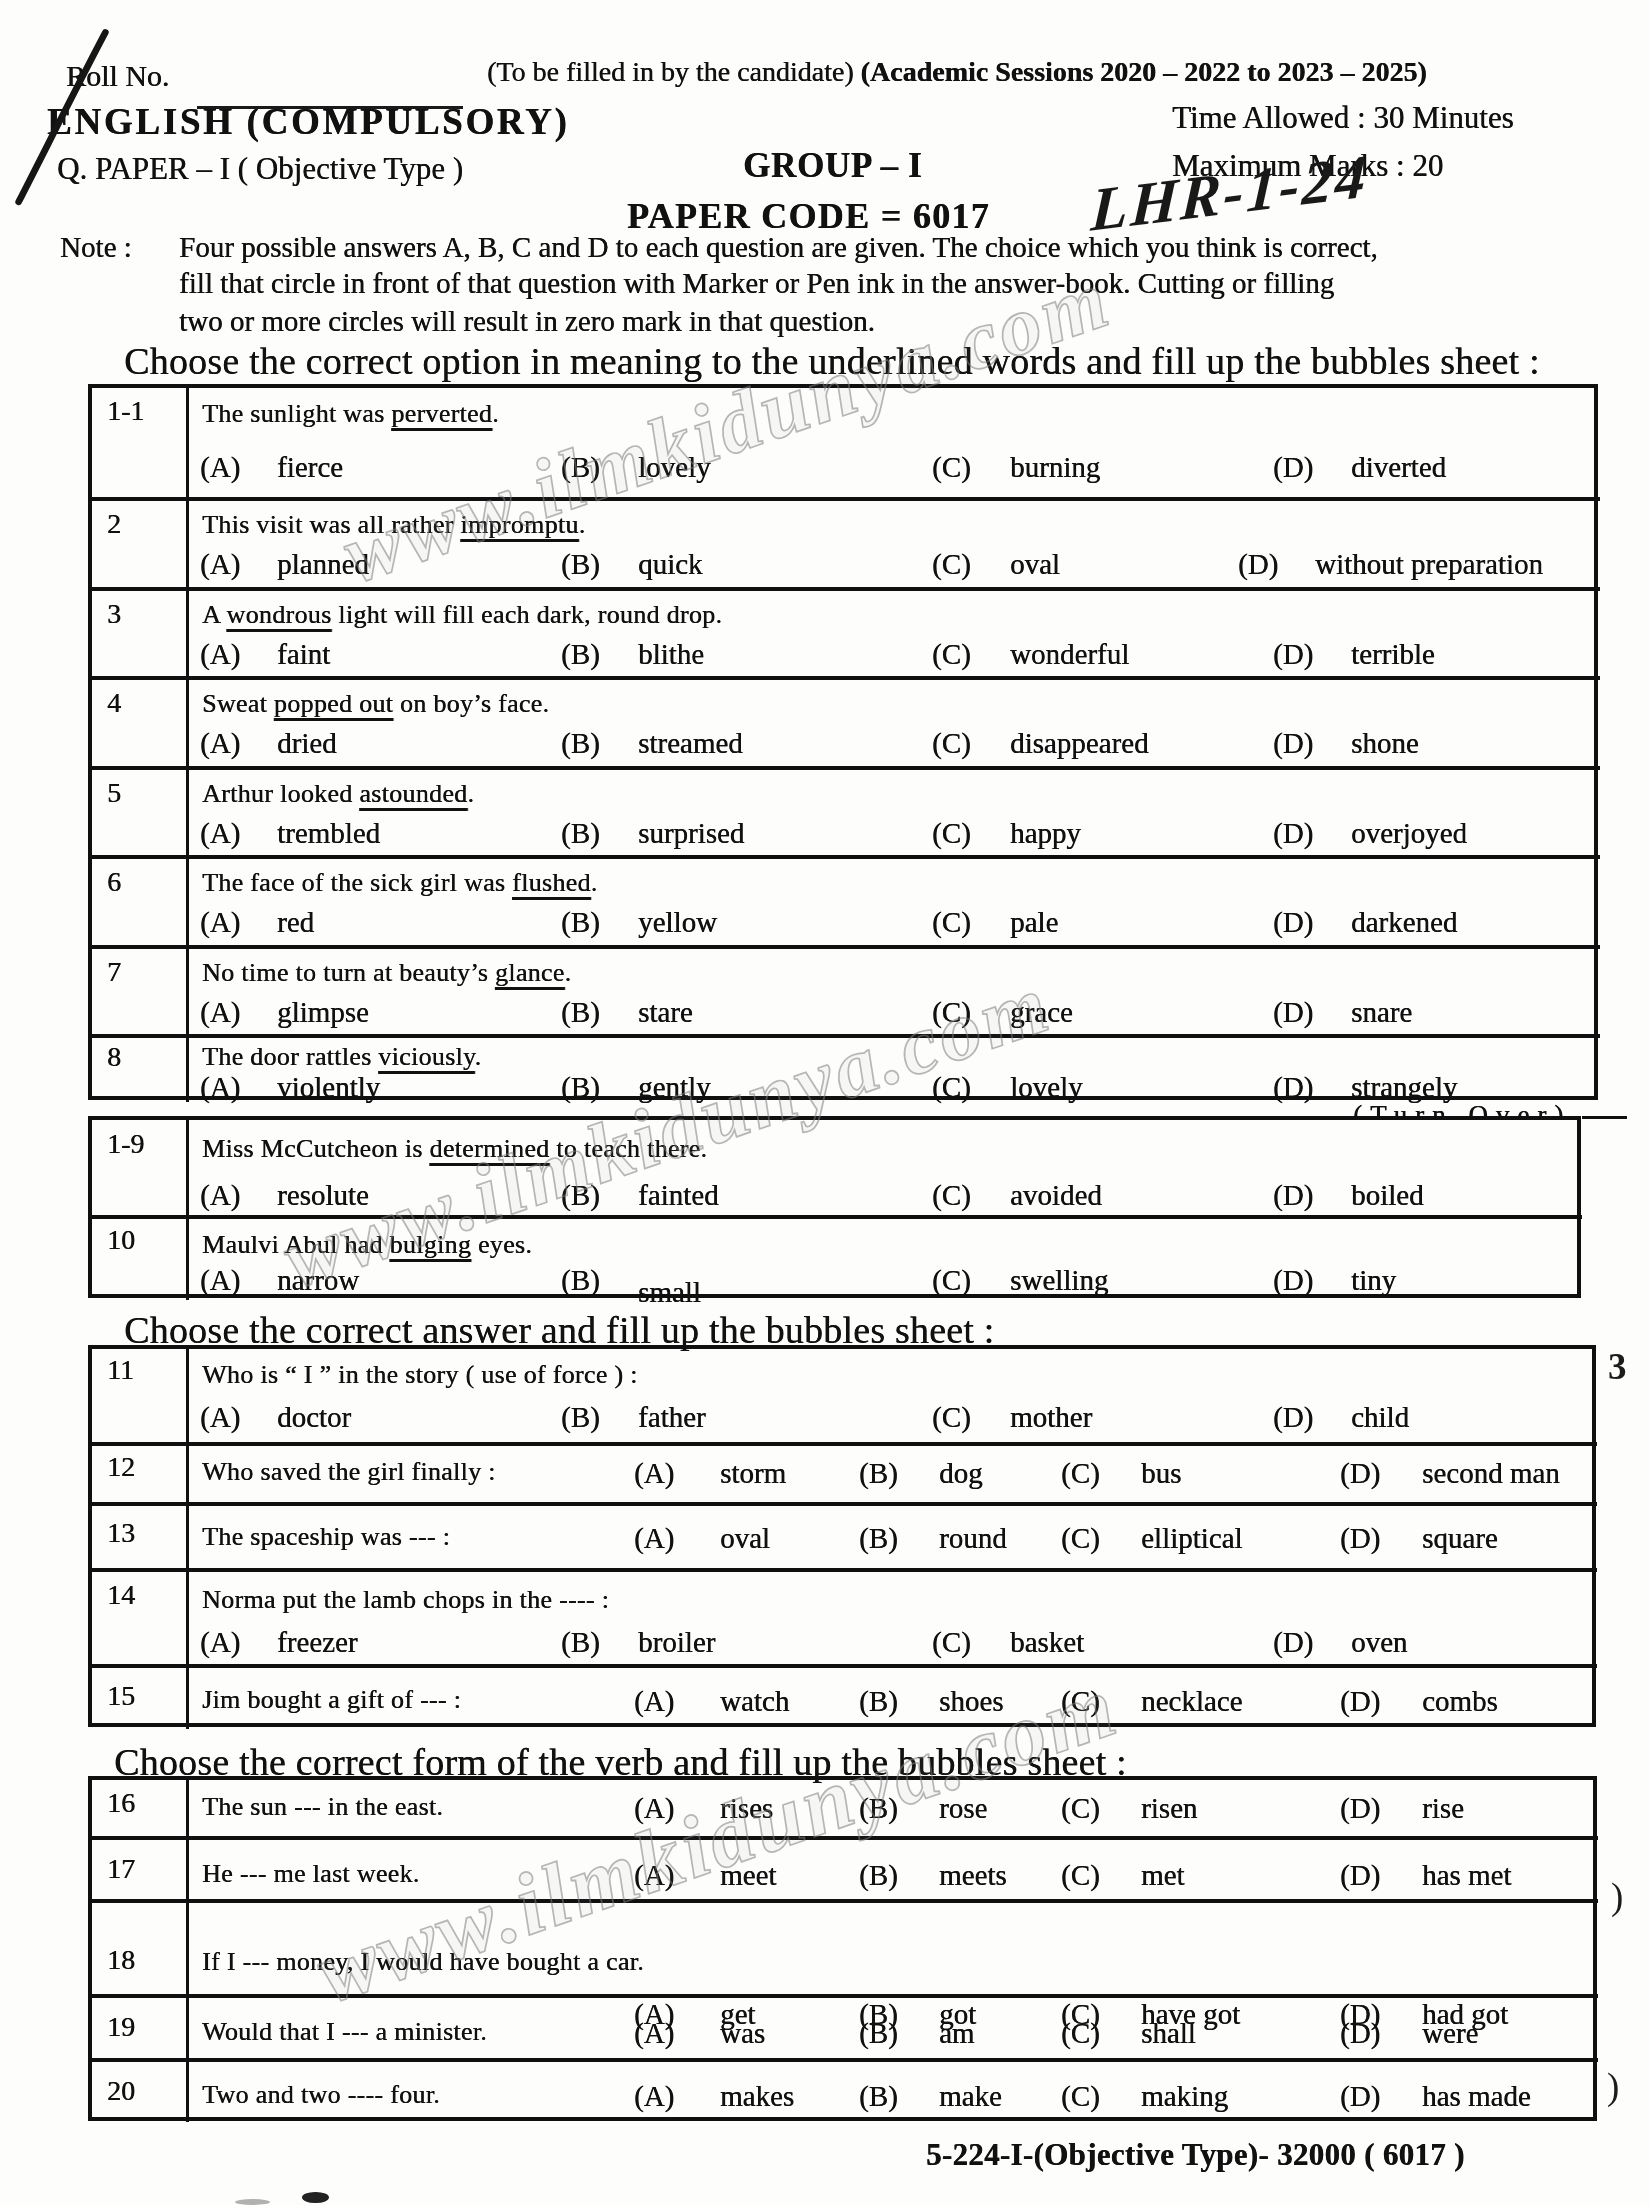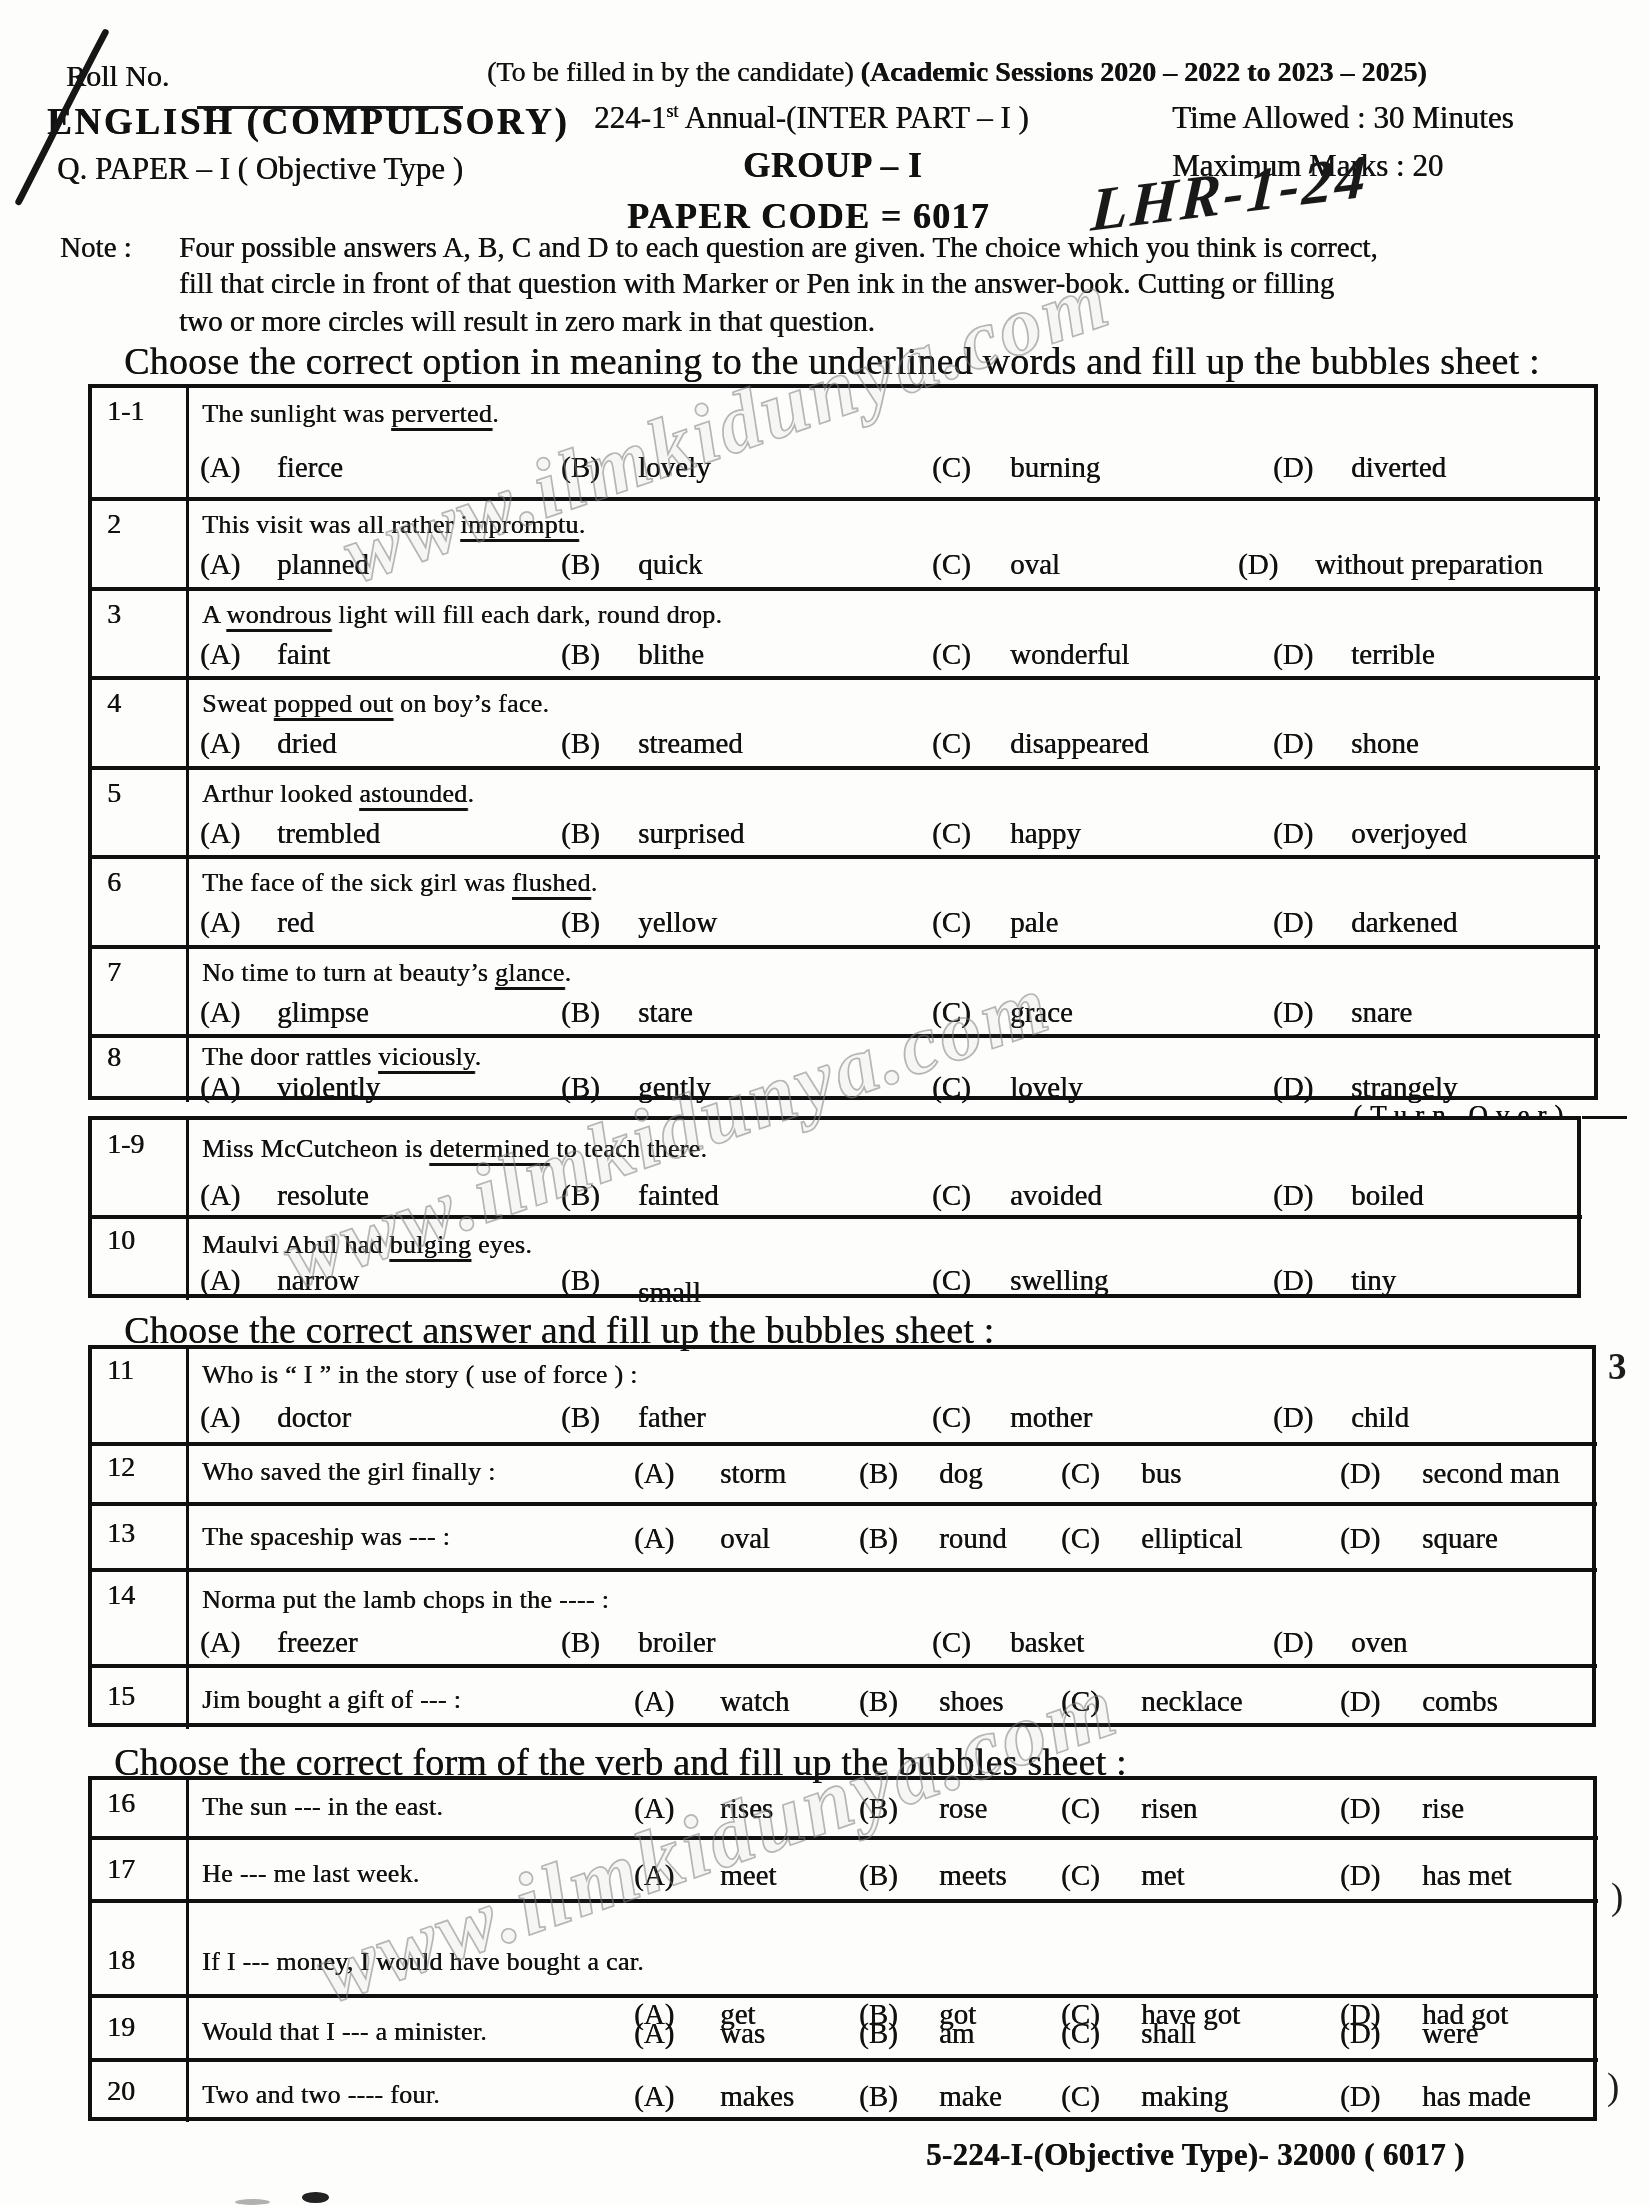--- a/index.html
+++ b/index.html
@@ -38,23 +38,20 @@
   <svg class="abs" style="left:4px;top:27px;z-index:5" width="120" height="187" viewBox="0 0 180 280">
     <path d="M152 8 C118 72 70 168 22 262" stroke="#161616" stroke-width="10" fill="none" stroke-linecap="round"></path>
   </svg>
 
   <span class="abs ink" style="left:66px;top:59px;font-size:30px;text-align:center;">Roll No.</span>
   <div class="rollline"></div>
   <span class="abs ink" style="left:487px;top:56px;font-size:28px;">
     <span>(To be filled in by the candidate) </span><span class="bold">(Academic Sessions 2020 – 2022 to 2023 – 2025)</span>
   </span>
   <span class="abs ink bold" style="left:47px;top:100px;font-size:37px;letter-spacing:2.7px;">ENGLISH (COMPULSORY)</span>
-  <span class="abs ink" style="left:594px;top:100px;font-size:31px;">
-    <span>224-1</span><sup class="st">st</sup><span> Annual-(INTER PART – I )</span>
-  </span>
   <span class="abs ink" style="left:1172px;top:100px;font-size:31px;">Time Allowed  :  30 Minutes</span>
   <span class="abs ink" style="left:57px;top:151px;font-size:31px;">Q. PAPER – I ( Objective Type )</span>
   <span class="abs ink bold" style="left:743px;top:146px;font-size:35px;letter-spacing:0.7px;">GROUP – I</span>
   <span class="abs ink" style="left:1172px;top:148px;font-size:31px;">Maximum Marks  :  20</span>
   <span class="abs ink bold" style="left:627px;top:195px;font-size:36px;letter-spacing:1.3px;">PAPER CODE  =  6017</span>
   <span class="abs" style="left:1093px;top:175px;font-size:61px;font-style:italic;font-weight:bold;transform:rotate(-7deg) skewX(-10deg);transform-origin:left top;letter-spacing:2.7px;color:#191919;z-index:5;">LHR-1-24</span>
 
   <span class="abs ink" style="left:60px;top:231px;font-size:29px;">Note  :</span>
   <span class="abs ink" style="left:179px;top:231px;font-size:29px;">Four possible answers A, B, C and D to each question are given.  The choice which you think is correct,</span>
   <span class="abs ink" style="left:179px;top:267px;font-size:29px;">fill  that  circle  in front of that question with Marker  or  Pen ink in the answer-book.  Cutting or filling</span>

